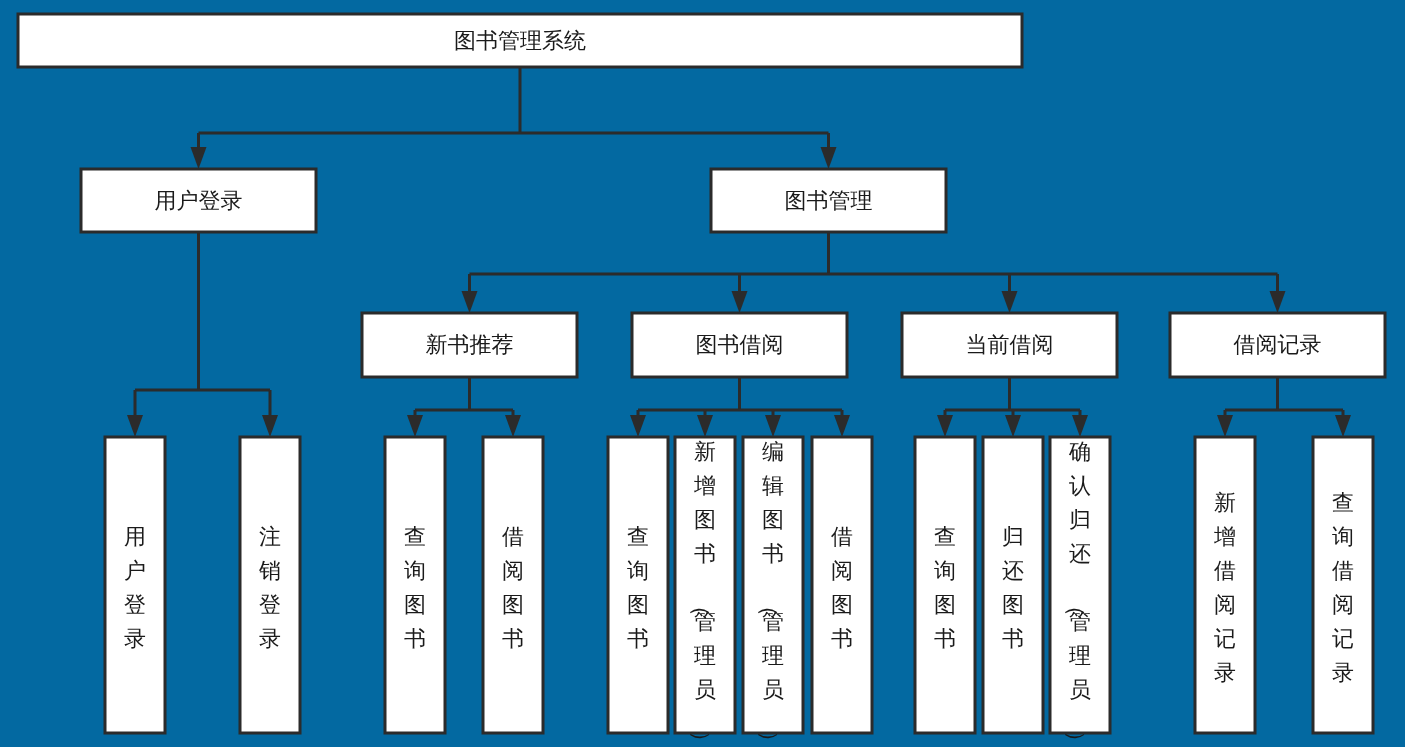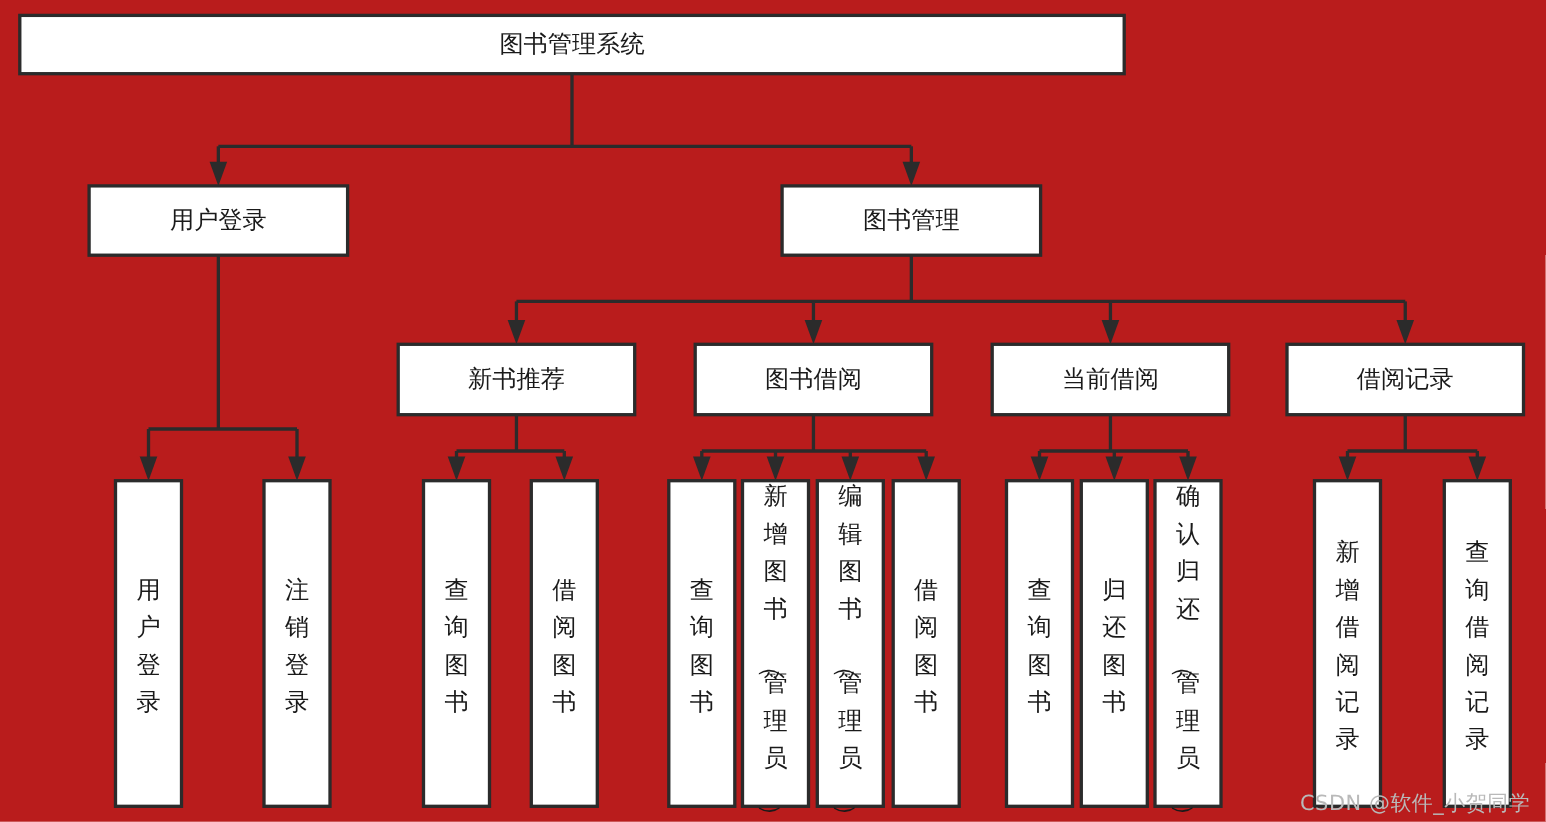--- a/index.html
+++ b/index.html
@@ -10,21 +10,21 @@
   body {
     width: 1405px;
     height: 747px;
     font-family: "Liberation Sans", "DejaVu Sans", sans-serif;
     overflow: hidden;
   }
   #diagram-root {
     position: relative;
     width: 1405px;
     height: 747px;
-    background: #b91c1c;
+    background: #0369a1;
   }
   svg.flow {
     position: absolute;
     left: 0;
     top: 0;
     width: 1405px;
     height: 747px;
   }
   .node-box {
     fill: #ffffff;
@@ -215,14 +215,13 @@
         <g>
           <rect class="node-box" x="1195" y="437" width="60" height="296"></rect>
           <text class="node-label-v" x="1225" y="509.52"><tspan x="1225" dy="0">新</tspan><tspan x="1225" dy="34">增</tspan><tspan x="1225" dy="34">借</tspan><tspan x="1225" dy="34">阅</tspan><tspan x="1225" dy="34">记</tspan><tspan x="1225" dy="34">录</tspan></text>
         </g>
         <g>
           <rect class="node-box" x="1313" y="437" width="60" height="296"></rect>
           <text class="node-label-v" x="1343" y="509.52"><tspan x="1343" dy="0">查</tspan><tspan x="1343" dy="34">询</tspan><tspan x="1343" dy="34">借</tspan><tspan x="1343" dy="34">阅</tspan><tspan x="1343" dy="34">记</tspan><tspan x="1343" dy="34">录</tspan></text>
         </g>
       </g>
   </svg>
-  <div class="watermark">CSDN @软件_小贺同学</div>
 </div>
 
 </body></html>

